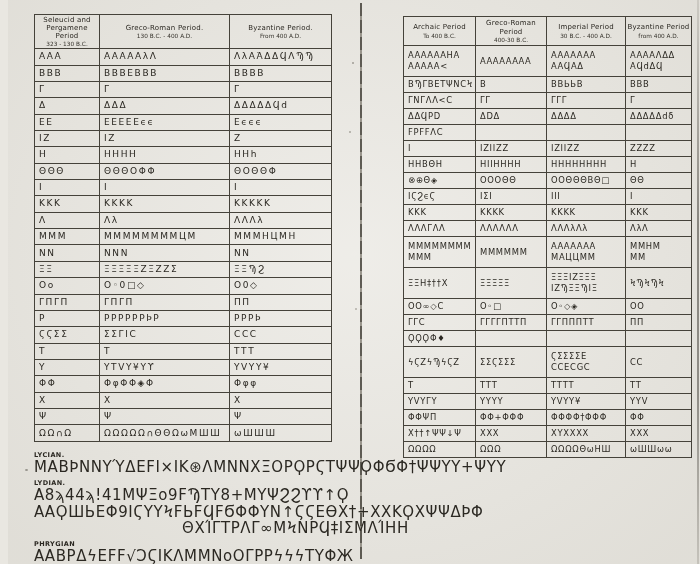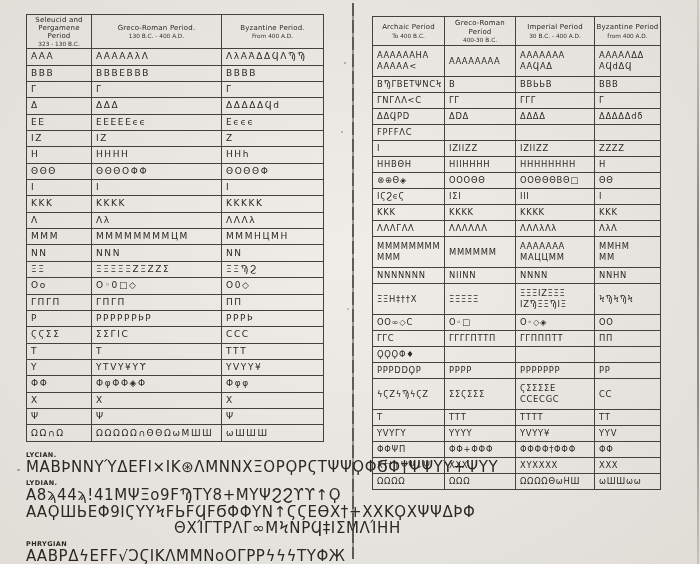--- a/index.html
+++ b/index.html
@@ -1,41 +1,41 @@
 <!DOCTYPE html>
 <html><head>
 <meta charset="utf-8">
 <style>
   html,body{margin:0;padding:0;}
   body{
     width:700px;height:564px;position:relative;overflow:hidden;
     background:#e9e7e1;
     font-family:"DejaVu Sans",sans-serif;color:#2b2822;
   }
-  .scan{position:absolute;inset:0;}
+  .scan{position:absolute;inset:0;margin-left:8px;}
   
   .scan::before{content:"";position:absolute;inset:0;pointer-events:none;
     background:radial-gradient(ellipse at 50% 45%, rgba(255,255,255,0.25), rgba(120,115,100,0.08) 95%);}
   .edge-right{position:absolute;right:1px;top:0;height:100%;width:2px;
     background:linear-gradient(to bottom, rgba(90,86,76,.15), rgba(60,57,50,.55) 40%, rgba(60,57,50,.5) 70%, rgba(90,86,76,.2));}
   .gutter{position:absolute;left:352px;top:3px;height:556px;width:2px;
     background:repeating-linear-gradient(to bottom,#45423a 0 13px,#8a867c 13px 17px);opacity:.85;}
   .speck{position:absolute;background:#5a564c;border-radius:50%;}
 
   table.ltable{position:absolute;border-collapse:collapse;table-layout:fixed;}
   .ltable th,.ltable td{border:1px solid #45423a;overflow:hidden;}
   .ltable th{font-weight:normal;text-align:center;padding:1px 1px;vertical-align:middle;}
   .htitle{font-size:7px;line-height:1.15;letter-spacing:.2px;}
   .hdates{font-size:5.8px;margin-top:1px;color:#37342d;}
   .ltable td{padding:0 2px 0 4px;vertical-align:middle;text-align:left;
     font-size:9px;letter-spacing:1.6px;line-height:1.25;white-space:pre-line;}
   #table-left{left:26px;top:14px;width:297px;height:428px;}
   #table-left thead tr{height:31px;}
   #table-left td{height:15px;}
-  #table-right{left:372px;top:16px;width:288px;height:393px;}
+  #table-right{left:395px;top:16px;width:288px;height:393px;}
   #table-right thead tr{height:29px;}
   #table-right td{height:15px;font-size:8.4px;letter-spacing:.7px;line-height:1.3;}
   #table-right tr.tall td{height:30px;}
 
   #sections{position:absolute;left:26px;top:448px;width:352px;}
   .asection{margin:0;}
   .alabel{font-size:6.5px;font-weight:bold;letter-spacing:.4px;margin-top:3px;}
   .aline{font-size:15px;letter-spacing:.6px;line-height:1.05;margin-top:1px;white-space:nowrap;}
   .aline.indent{margin-left:148px;}
 </style>
@@ -310,26 +310,20 @@
         </tr>
         <tr class="tall">
           <td>ΜΜΜΜΜΜΜΜ
 ΜΜΜ</td>
           <td>ΜΜΜΜΜΜ</td>
           <td>ΑΑΑΑΑΑΑ
 ΜΑЦЦΜΜ</td>
           <td>ΜΜΗΜ
 ΜΜ</td>
         </tr>
-        <tr>
-          <td>ΝΝΝΝΝΝΝ</td>
-          <td>ΝΙΙΝΝ</td>
-          <td>ΝΝΝΝ</td>
-          <td>ΝΝΗΝ</td>
-        </tr>
         <tr class="tall">
           <td>ΞΞΗ‡††Χ</td>
           <td>ΞΞΞΞΞ</td>
           <td>ΞΞΞΙΖΞΞΞ
 ΙΖϠΞΞϠΙΞ</td>
           <td>ϞϠϞϠϞ</td>
         </tr>
         <tr>
           <td>ΟΟ∞◇Ϲ</td>
           <td>Ο◦□</td>
@@ -341,26 +335,20 @@
           <td>ΓΓΓΓΠΤΤΠ</td>
           <td>ΓΓΠΠΠΤΤ</td>
           <td>ΠΠ</td>
         </tr>
         <tr>
           <td>ϘϘϘΦ♦</td>
           <td></td>
           <td></td>
           <td></td>
         </tr>
-        <tr>
-          <td>ΡΡΡDDϘΡ</td>
-          <td>ΡΡΡΡ</td>
-          <td>ΡΡΡΡΡΡΡ</td>
-          <td>ΡΡ</td>
-        </tr>
         <tr class="tall">
           <td>ϟϚΖϟϠϟϚΖ</td>
           <td>ΣΣϚΣΣΣ</td>
           <td>ϚΣΣΣΣΕ
 ϹϹΕϹGϹ</td>
           <td>ϹϹ</td>
         </tr>
         <tr>
           <td>Τ</td>
           <td>ΤΤΤ</td>

